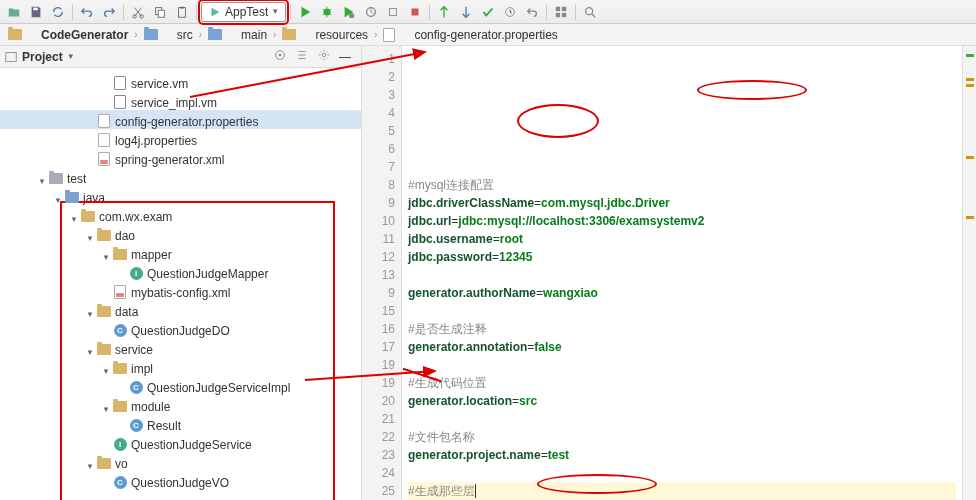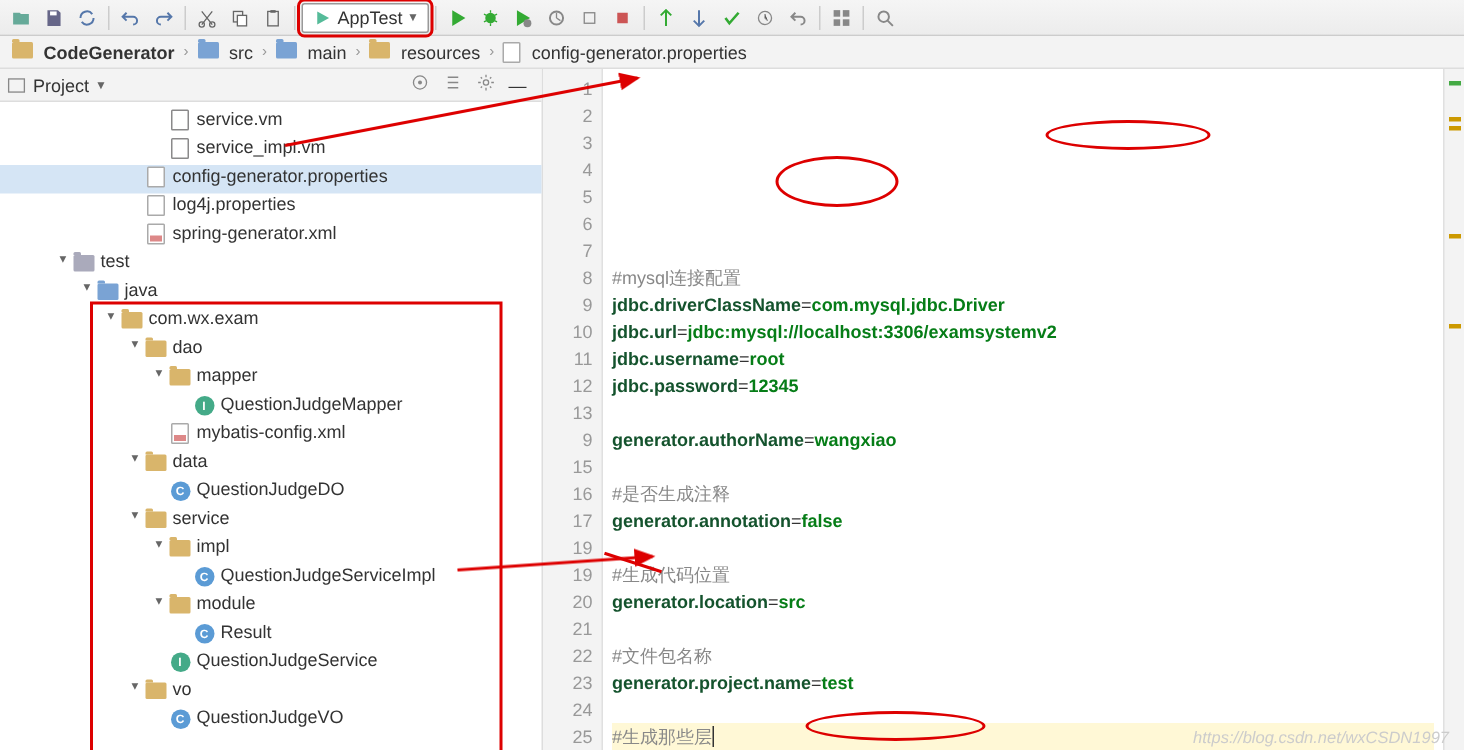--- a/index.html
+++ b/index.html
@@ -3,29 +3,29 @@
 <meta charset="utf-8">
 <style>
 *{margin:0;padding:0;box-sizing:border-box;font-family:"Segoe UI",Arial,sans-serif;font-size:12px}
 body{background:#fff;color:#333;width:976px;height:500px;overflow:hidden;position:relative}
 .toolbar{height:24px;background:linear-gradient(#f5f5f5,#ececec);border-bottom:1px solid #ccc;display:flex;align-items:center;padding:0 4px;gap:2px}
 .toolbar .btn{width:20px;height:20px;display:flex;align-items:center;justify-content:center;cursor:pointer;border-radius:2px}
 .toolbar .sep{width:1px;height:16px;background:#ccc;margin:0 2px}
 .toolbar .run-config{height:20px;padding:0 6px;border:1px solid #999;border-radius:2px;background:#fff;display:flex;align-items:center;gap:3px;cursor:pointer;position:relative}
 .toolbar .run-config.highlight{outline:2px solid #d00;outline-offset:1px}
 .breadcrumbs{height:22px;background:#f3f3f3;border-bottom:1px solid #ddd;display:flex;align-items:center;padding:0 4px;gap:2px}
-.breadcrumbs .crumb{display:flex;gap:7px;padding:0 4px;cursor:pointer}
+.breadcrumbs .crumb{display:flex;align-items:center;gap:19px;padding:0 4px;cursor:pointer}
 .breadcrumbs .sep{color:#999;font-size:10px}
 .main{display:flex;height:454px}
 .project-panel{width:362px;border-right:1px solid #ddd;display:flex;flex-direction:column;background:#fff;position:relative}
 .project-header{height:22px;background:#f3f3f3;border-bottom:1px solid #ddd;display:flex;align-items:center;padding:0 4px;gap:4px}
-.project-header .title{font-weight:400}
+.project-header .title{font-weight:700}
 .project-header .spacer{flex:1}
 .tree{flex:1;overflow:auto;padding:4px 0;position:relative}
-.tree-row{display:flex;align-items:flex-start;height:19px;padding-right:6px;cursor:pointer;white-space:nowrap}
+.tree-row{display:flex;align-items:flex-end;height:19px;padding-right:6px;cursor:pointer;white-space:nowrap}
 .tree-row .indent{flex-shrink:0}
 .tree-row .arrow{width:12px;font-size:9px;color:#666;text-align:center;flex-shrink:0}
 .tree-row .icon{width:16px;height:16px;display:flex;align-items:center;justify-content:center;flex-shrink:0;margin-right:3px}
 .tree-row .label{color:#333}
 .tree-row.selected{background:#d5e5f5}
 .red-box{position:absolute;border:2px solid #d00;pointer-events:none}
 .editor{flex:1;display:flex;flex-direction:column;position:relative}
 .gutter-editor{flex:1;display:flex;overflow:hidden}
 .gutter{width:40px;background:#f3f3f3;border-right:1px solid #e0e0e0;padding:4px 6px 4px 0;text-align:right;color:#999;font-family:Consolas,monospace;font-size:12px;line-height:18px}
 .code{flex:1;padding:4px 6px;font-family:Consolas,monospace;font-size:13px;line-height:18px;white-space:pre;position:relative}
@@ -463,21 +463,20 @@
         <div class="ellipse" style="top:428px;left:135px;width:120px;height:20px"></div>
       <div class="line"><span class="c-comment">#mysql连接配置</span></div><div class="line"><span class="c-key">jdbc.driverClassName</span><span class="c-eq">=</span><span class="c-val">com.mysql.jdbc.Driver</span></div><div class="line"><span class="c-key">jdbc.url</span><span class="c-eq">=</span><span class="c-val">jdbc:mysql://localhost:3306/examsystemv2</span></div><div class="line"><span class="c-key">jdbc.username</span><span class="c-eq">=</span><span class="c-val">root</span></div><div class="line"><span class="c-key">jdbc.password</span><span class="c-eq">=</span><span class="c-val">12345</span></div><div class="line">&nbsp;</div><div class="line"><span class="c-key">generator.authorName</span><span class="c-eq">=</span><span class="c-val">wangxiao</span></div><div class="line">&nbsp;</div><div class="line"><span class="c-comment">#是否生成注释</span></div><div class="line"><span class="c-key">generator.annotation</span><span class="c-eq">=</span><span class="c-val">false</span></div><div class="line">&nbsp;</div><div class="line"><span class="c-comment">#生成代码位置</span></div><div class="line"><span class="c-key">generator.location</span><span class="c-eq">=</span><span class="c-val">src</span></div><div class="line">&nbsp;</div><div class="line"><span class="c-comment">#文件包名称</span></div><div class="line"><span class="c-key">generator.project.name</span><span class="c-eq">=</span><span class="c-val">test</span></div><div class="line">&nbsp;</div><div class="line hl"><span class="c-comment">#生成那些层</span><span class="c-cursor"></span></div></div>
       <div class="right-gut">
         <div class="mark" style="top:8px;background:#4a4"></div>
         <div class="mark" style="top:32px;background:#c90"></div>
         <div class="mark" style="top:38px;background:#c90"></div>
         <div class="mark" style="top:110px;background:#c90"></div>
         <div class="mark" style="top:170px;background:#c90"></div>
       </div>
     </div>
-    <div class="watermark">https://blog.csdn.net/wxCSDN1997</div>
   </div>
 </div>
 
 <svg class="arrow-svg" style="top:42px;left:185px" width="250" height="60">
   <defs>
       <marker id="ah1" markerWidth="8" markerHeight="8" refX="6" refY="3" orient="auto">
         <path d="M0 0L7 3L0 6z" fill="#d00"></path>
       </marker>
     </defs>
   <path d="M5 55 L240 10" stroke="#d00" stroke-width="2" fill="none" marker-end="url(#ah1)"></path>

